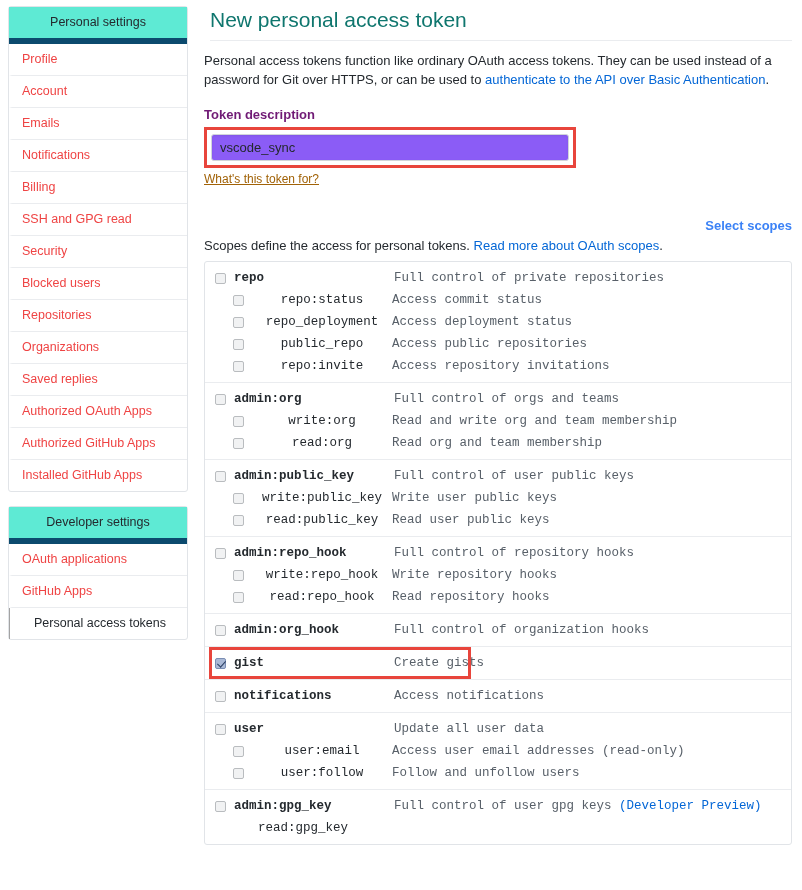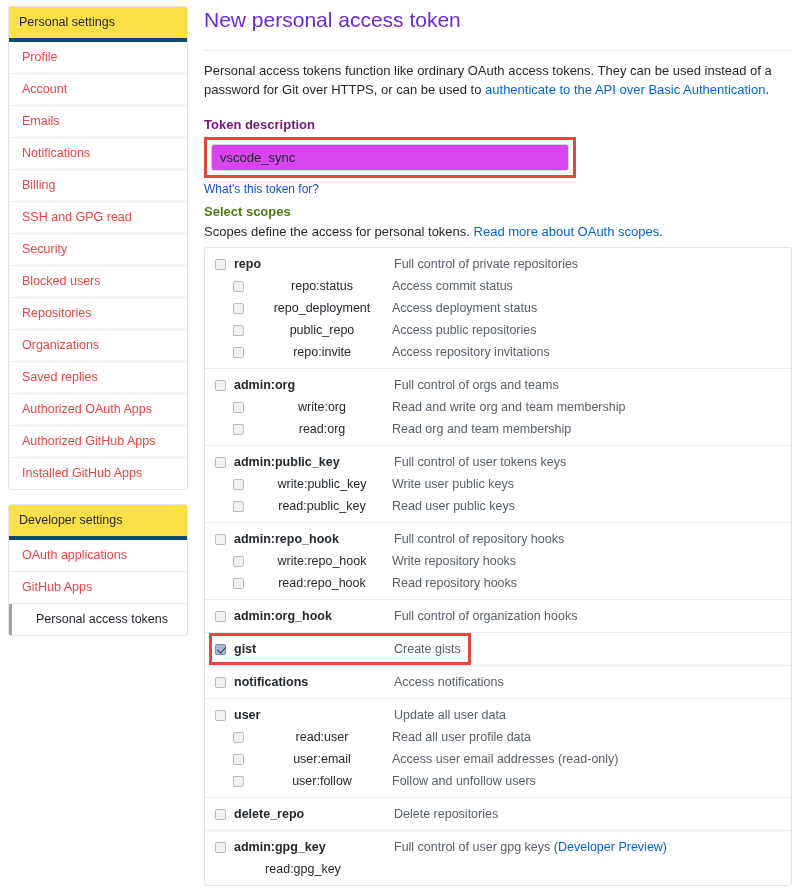--- a/index.html
+++ b/index.html
@@ -13,51 +13,52 @@
   }
   .page { position: relative; width: 802px; height: 890px; }
 
   
   .sidebar {
     position: absolute; left: 8px; top: 6px; width: 180px;
   }
   .nav-group { border: 1px solid #e1e4e8; border-radius: 3px; background: #fff; }
   .nav-group + .nav-group { margin-top: 14px; }
   .nav-header {
-    background: #fde047;
+    background: #5eead4;
     padding: 8px 10px;
     font-size: 12.5px;
     color: #24292e;
-    border-bottom: 4px solid #0c4a6e;
+    border-bottom: 6px solid #0c4a6e;
     line-height: 15px;
+    text-align: center;
   }
   .nav-item {
     display: block;
     padding: 8px 10px;
     font-size: 12.5px;
     color: #ef4444;
     border-bottom: 1px solid #eaecef;
     line-height: 15px;
     text-decoration: none;
     border-left: 3px solid transparent;
     cursor: pointer;
   }
   .nav-item:last-child { border-bottom: none; }
   .nav-item.selected {
     color: #24292e;
-    border-left: 3px solid #a3a3a3;
+    border-left: 1px solid #a3a3a3;
     font-weight: 400;
     padding-left: 24px;
   }
 
   
   .main { position: absolute; left: 204px; top: 6px; width: 588px; }
   .page-title {
-    font-size: 21px; font-weight: 400; color: #6d28d9;
-    margin: 0 0 10px 0; padding-bottom: 16px;
+    font-size: 21px; font-weight: 400; color: #0f766e;
+    margin: 0 0 10px 6px; padding-bottom: 6px;
     border-bottom: 1px solid #eaecef;
     line-height: 28px;
   }
   .intro {
     font-size: 13px; line-height: 19px; color: #24292e;
     margin: 10px 0 18px 0;
   }
   a.link { color: #0366d6; text-decoration: none; cursor: pointer; }
 
   .field-label {
@@ -73,44 +74,46 @@
   }
   .text-input {
     width: 100%;
     font-size: 13px;
     padding: 5px 8px;
     border: 1px solid #d1d5da;
     border-radius: 3px;
     color: #24292e;
     font-family: "Liberation Sans", sans-serif;
     outline: none;
-    background: #d946ef;
+    background: #8b5cf6;
     box-shadow: inset 0 1px 2px rgba(27,31,35,0.075);
   }
-  .hint { font-size: 12px; color: #1d4ed8; margin-top: 4px; }
+  .hint { font-size: 12px; color: #a16207; margin-top: 4px; text-decoration: underline; }
 
   .section-title {
-    font-size: 13px; font-weight: bold; color: #4d7c0f;
-    margin-top: 8px;
+    font-size: 13px; font-weight: bold; color: #3b82f6;
+    margin-top: 32px;
+    text-align: right;
   }
   .section-sub { font-size: 13px; color: #24292e; margin-top: 5px; margin-bottom: 8px; }
 
   
   .scopes-box {
     border: 1px solid #e1e4e8;
     border-radius: 3px;
     background: #fff;
     width: 588px;
   }
   .scope-group { border-bottom: 1px solid #eaecef; padding: 5px 0; }
   .scope-group:last-child { border-bottom: none; }
   .scope-row {
     display: flex; align-items: center;
     padding: 2px 10px; min-height: 20px;
     position: relative;
+    font-family: Liberation Mono, monospace;
   }
   .scope-row.child { padding-left: 28px; text-align: center; }
   .cb {
     width: 11px; height: 11px;
     border: 1px solid #b9bcbf;
     background: #f1f2f3;
     border-radius: 2px;
     flex: 0 0 auto;
     margin-right: 8px;
     display: inline-block;
@@ -241,21 +244,21 @@
           <div class="scope-row child">
             <span class="cb"></span>
             <span class="scope-name">read:org</span>
             <span class="scope-desc"><span>Read org and team membership</span></span>
           </div>
         </div>
         <div class="scope-group">
           <div class="scope-row">
             <span class="cb"></span>
             <span class="scope-name">admin:public_key</span>
-            <span class="scope-desc"><span>Full control of user tokens keys</span></span>
+            <span class="scope-desc"><span>Full control of user public keys</span></span>
           </div>
           <div class="scope-row child">
             <span class="cb"></span>
             <span class="scope-name">write:public_key</span>
             <span class="scope-desc"><span>Write user public keys</span></span>
           </div>
           <div class="scope-row child">
             <span class="cb"></span>
             <span class="scope-name">read:public_key</span>
             <span class="scope-desc"><span>Read user public keys</span></span>
@@ -301,44 +304,32 @@
           </div>
         </div>
         <div class="scope-group">
           <div class="scope-row">
             <span class="cb"></span>
             <span class="scope-name">user</span>
             <span class="scope-desc"><span>Update all user data</span></span>
           </div>
           <div class="scope-row child">
             <span class="cb"></span>
-            <span class="scope-name">read:user</span>
-            <span class="scope-desc"><span>Read all user profile data</span></span>
-          </div>
-          <div class="scope-row child">
-            <span class="cb"></span>
             <span class="scope-name">user:email</span>
             <span class="scope-desc"><span>Access user email addresses (read-only)</span></span>
           </div>
           <div class="scope-row child">
             <span class="cb"></span>
             <span class="scope-name">user:follow</span>
             <span class="scope-desc"><span>Follow and unfollow users</span></span>
           </div>
         </div>
         <div class="scope-group">
           <div class="scope-row">
             <span class="cb"></span>
-            <span class="scope-name">delete_repo</span>
-            <span class="scope-desc"><span>Delete repositories</span></span>
-          </div>
-        </div>
-        <div class="scope-group">
-          <div class="scope-row">
-            <span class="cb"></span>
             <span class="scope-name">admin:gpg_key</span>
             <span class="scope-desc"><span>Full control of user gpg keys </span><a class="link">(Developer Preview)</a></span>
           </div>
           <div class="scope-row child">
             <span class="scope-name">read:gpg_key</span>
             <span class="scope-desc"></span>
           </div>
         </div>
       </div>
 

